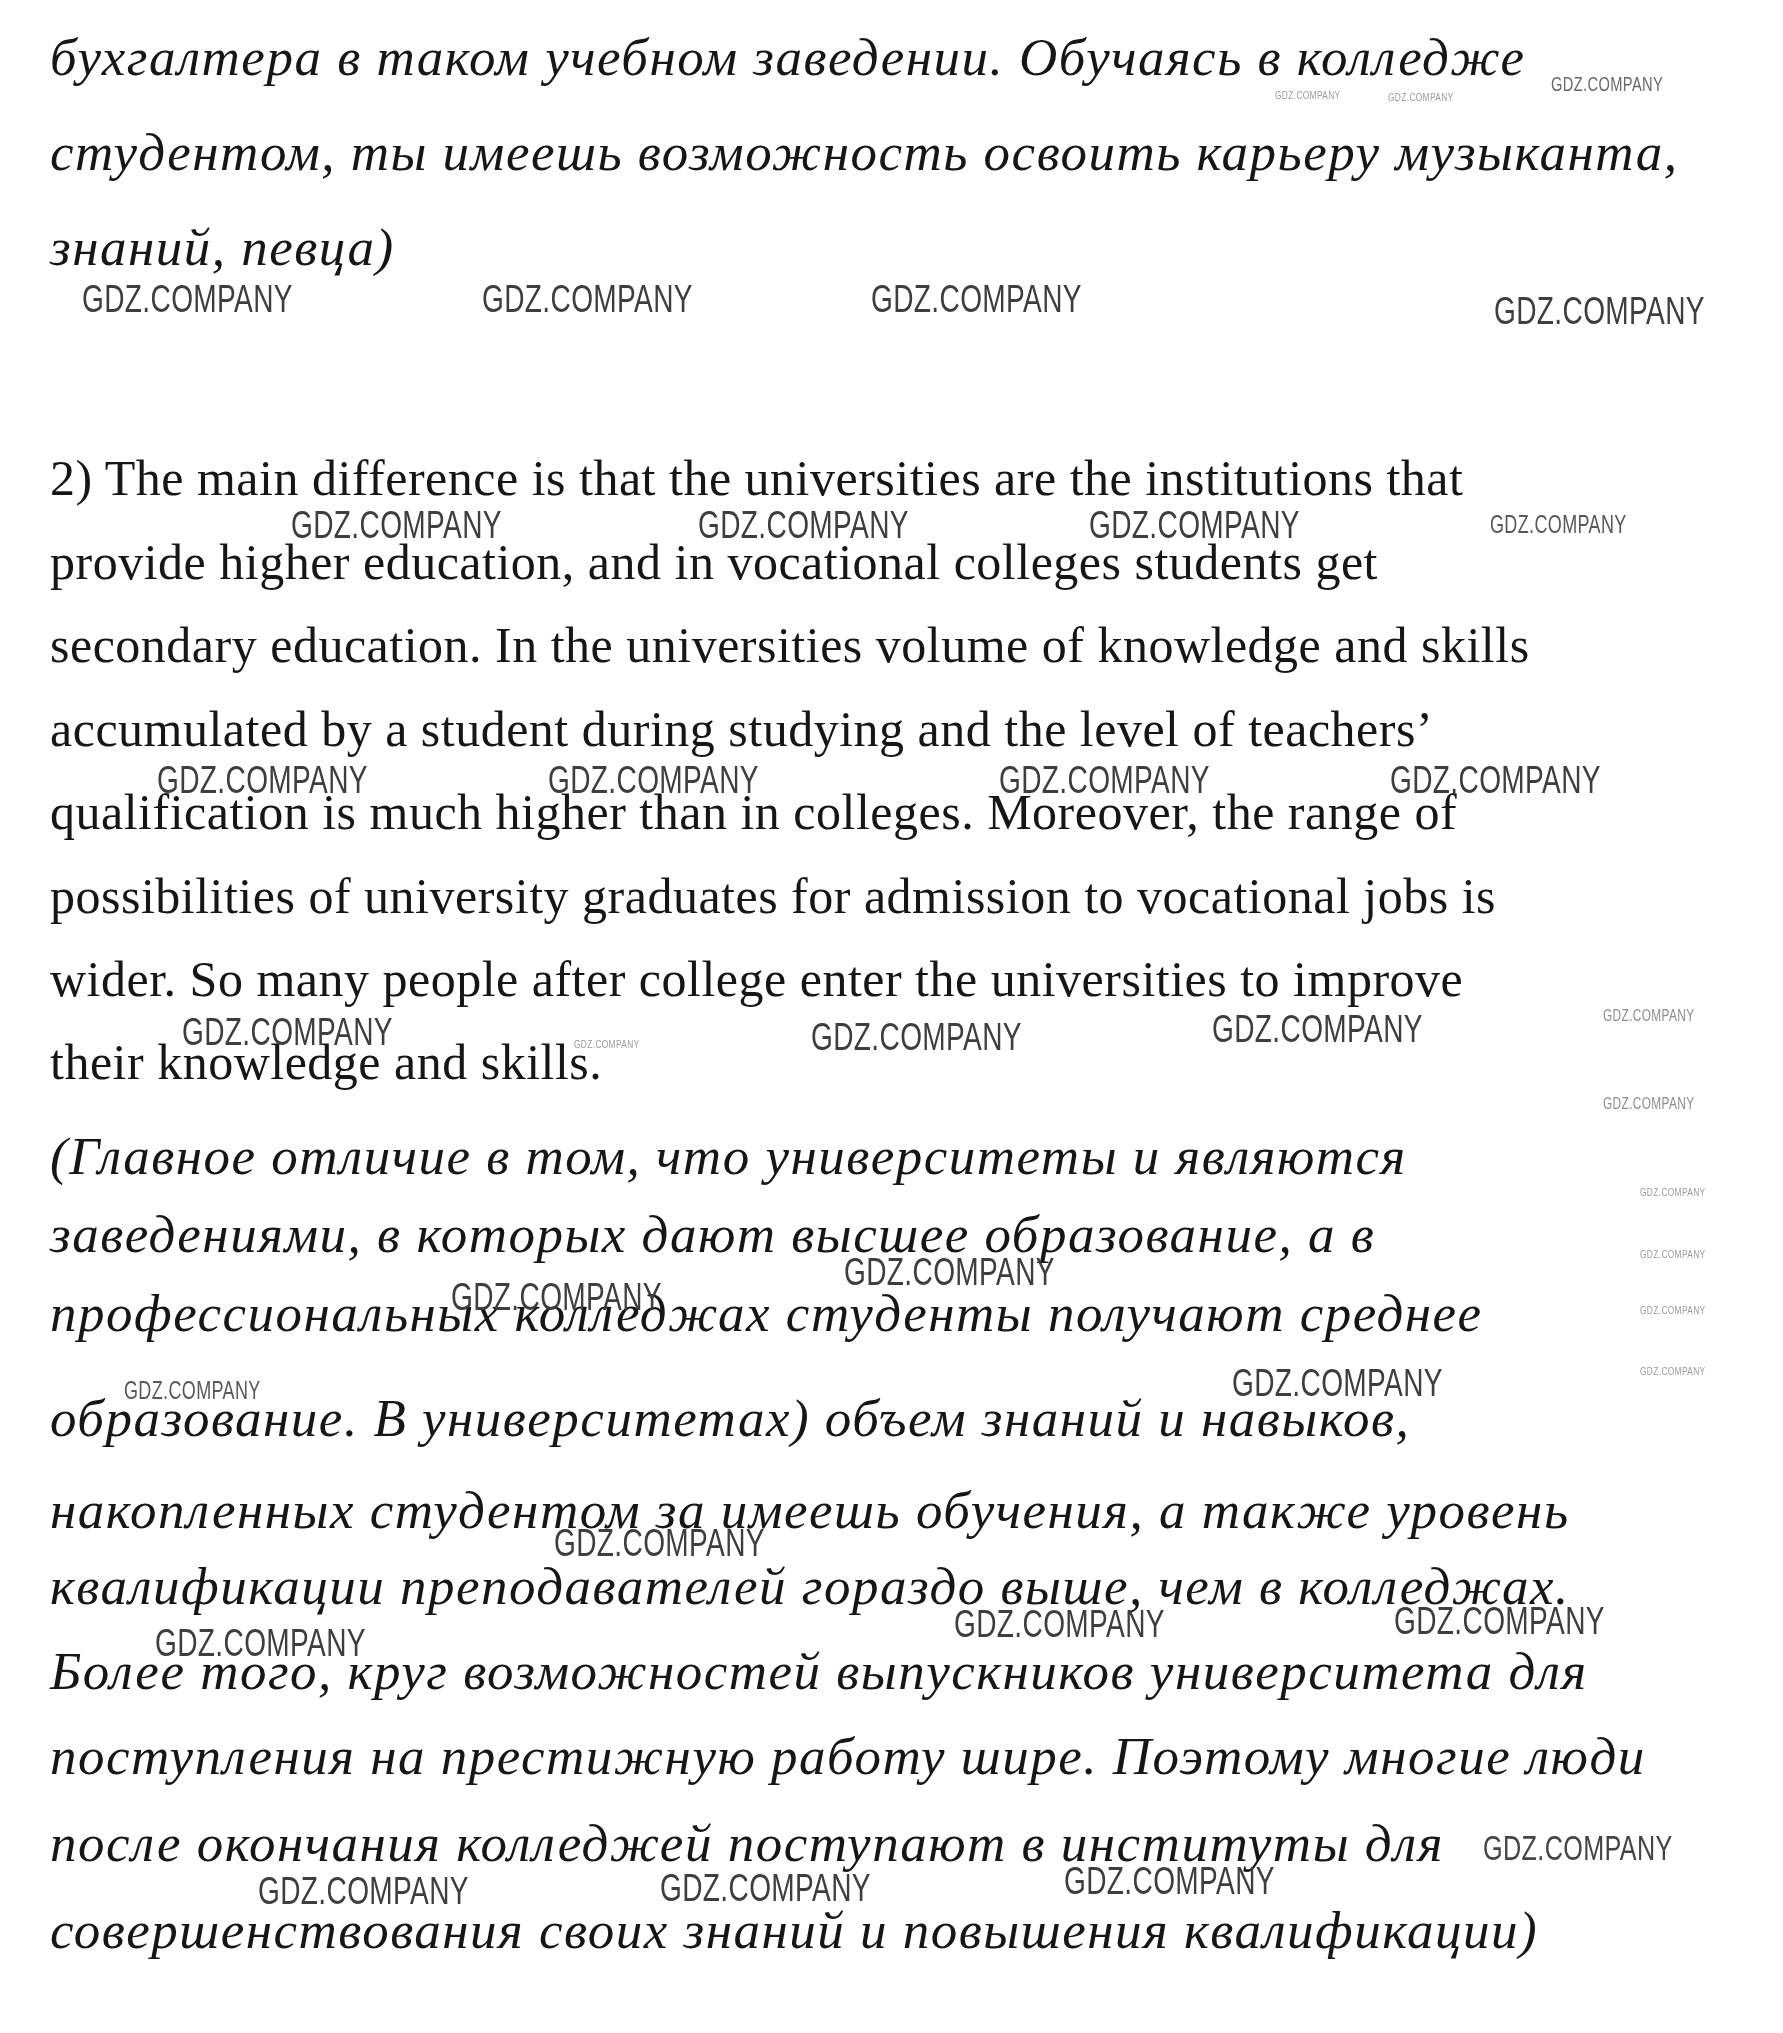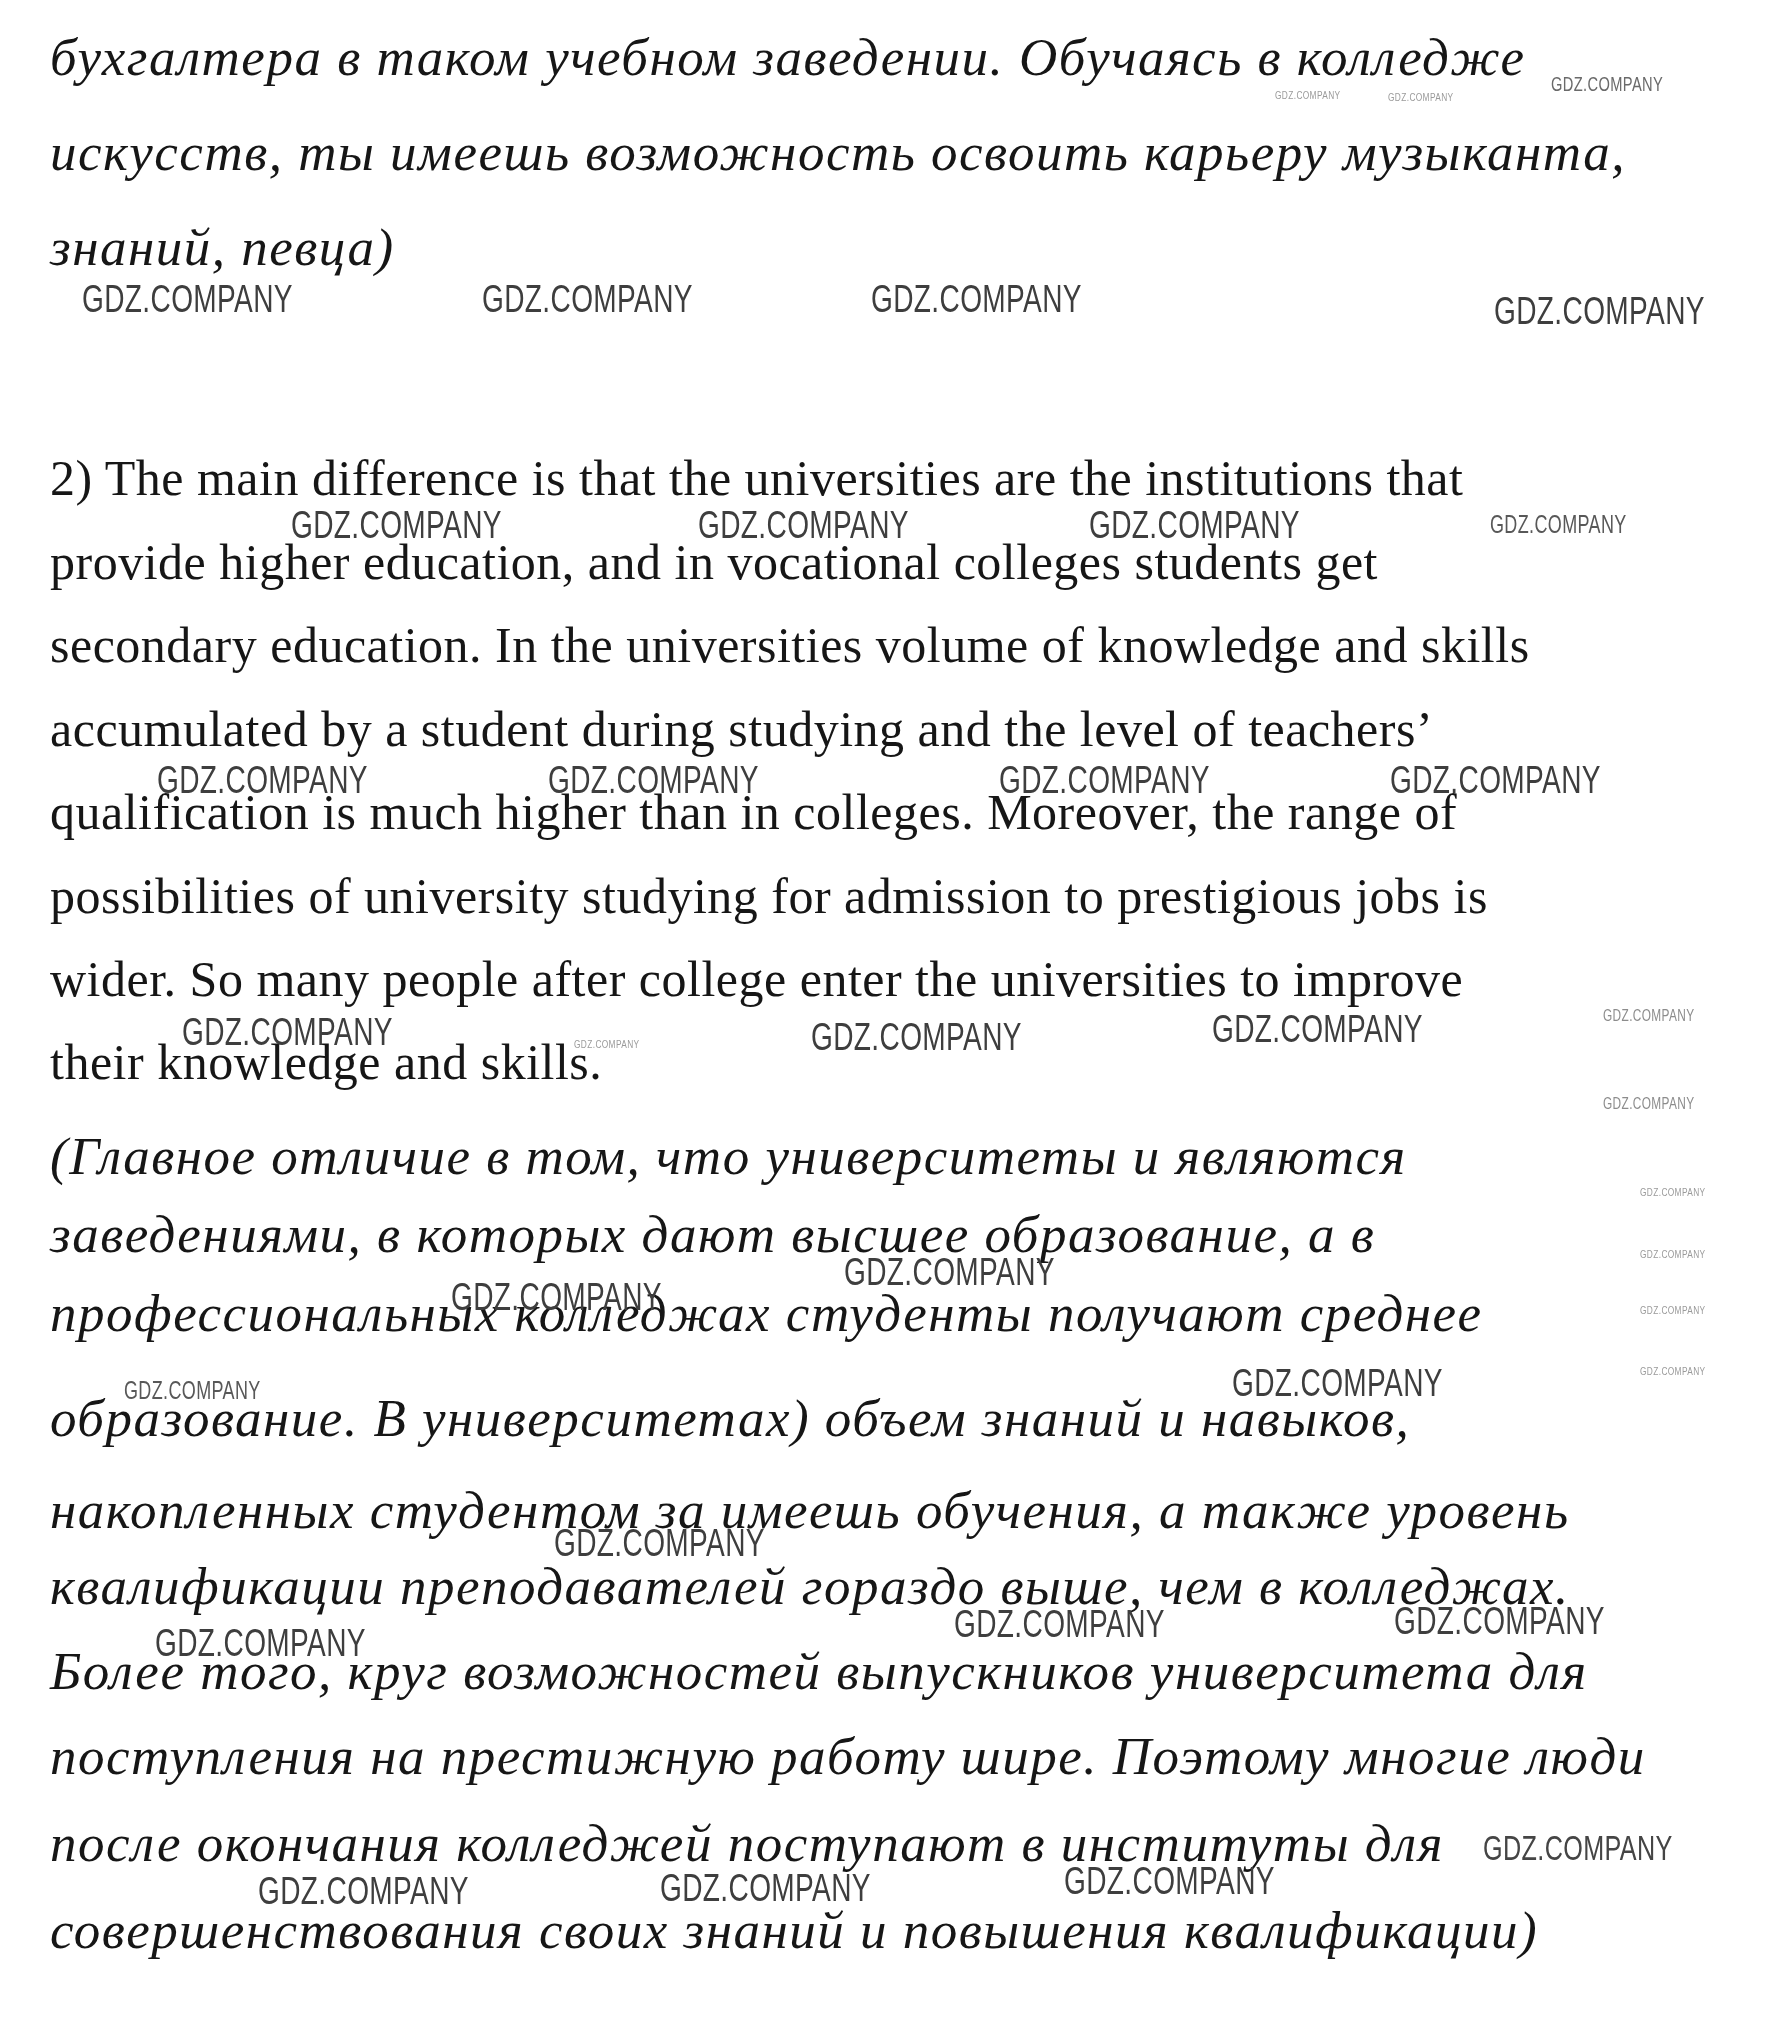--- a/index.html
+++ b/index.html
@@ -44,31 +44,31 @@
   .wm-xs  { font-size: 16.5px; color: #8c8c8c; }
   .wm-xxs { font-size: 11.6px; color: #9a9a9a; }
 </style>
 </head>
 <body>
 
 <div class="page">
 
   <div>
     <div class="line ru" style="top:27px">бухгалтера в таком учебном заведении. Обучаясь в колледже</div>
-    <div class="line ru" style="top:122px">искусств, ты имеешь возможность освоить карьеру музыканта,</div>
+    <div class="line ru" style="top:122px">студентом, ты имеешь возможность освоить карьеру музыканта,</div>
     <div class="line ru" style="top:217px">знаний, певца)</div>
   </div>
 
   <div>
     <div class="line en" style="top:449px">2) The main difference is that the universities are the institutions that</div>
     <div class="line en" style="top:533px">provide higher education, and in vocational colleges students get</div>
     <div class="line en" style="top:616px">secondary education. In the universities volume of knowledge and skills</div>
     <div class="line en" style="top:700px">accumulated by a student during studying and the level of teachers’</div>
     <div class="line en" style="top:783px">qualification is much higher than in colleges. Moreover, the range of</div>
-    <div class="line en" style="top:867px">possibilities of university studying for admission to prestigious jobs is</div>
+    <div class="line en" style="top:867px">possibilities of university graduates for admission to vocational jobs is</div>
     <div class="line en" style="top:950px">wider. So many people after college enter the universities to improve</div>
     <div class="line en" style="top:1033px">their knowledge and skills.</div>
   </div>
 
   <div>
     <div class="line ru" style="top:1126px">(Главное отличие в том, что университеты и являются</div>
     <div class="line ru" style="top:1204px">заведениями, в которых дают высшее образование, а в</div>
     <div class="line ru" style="top:1283px">профессиональных колледжах студенты получают среднее</div>
     <div class="line ru" style="top:1388px">образование. В университетах) объем знаний и навыков,</div>
     <div class="line ru" style="top:1480px">накопленных студентом за имеешь обучения, а также уровень</div>

